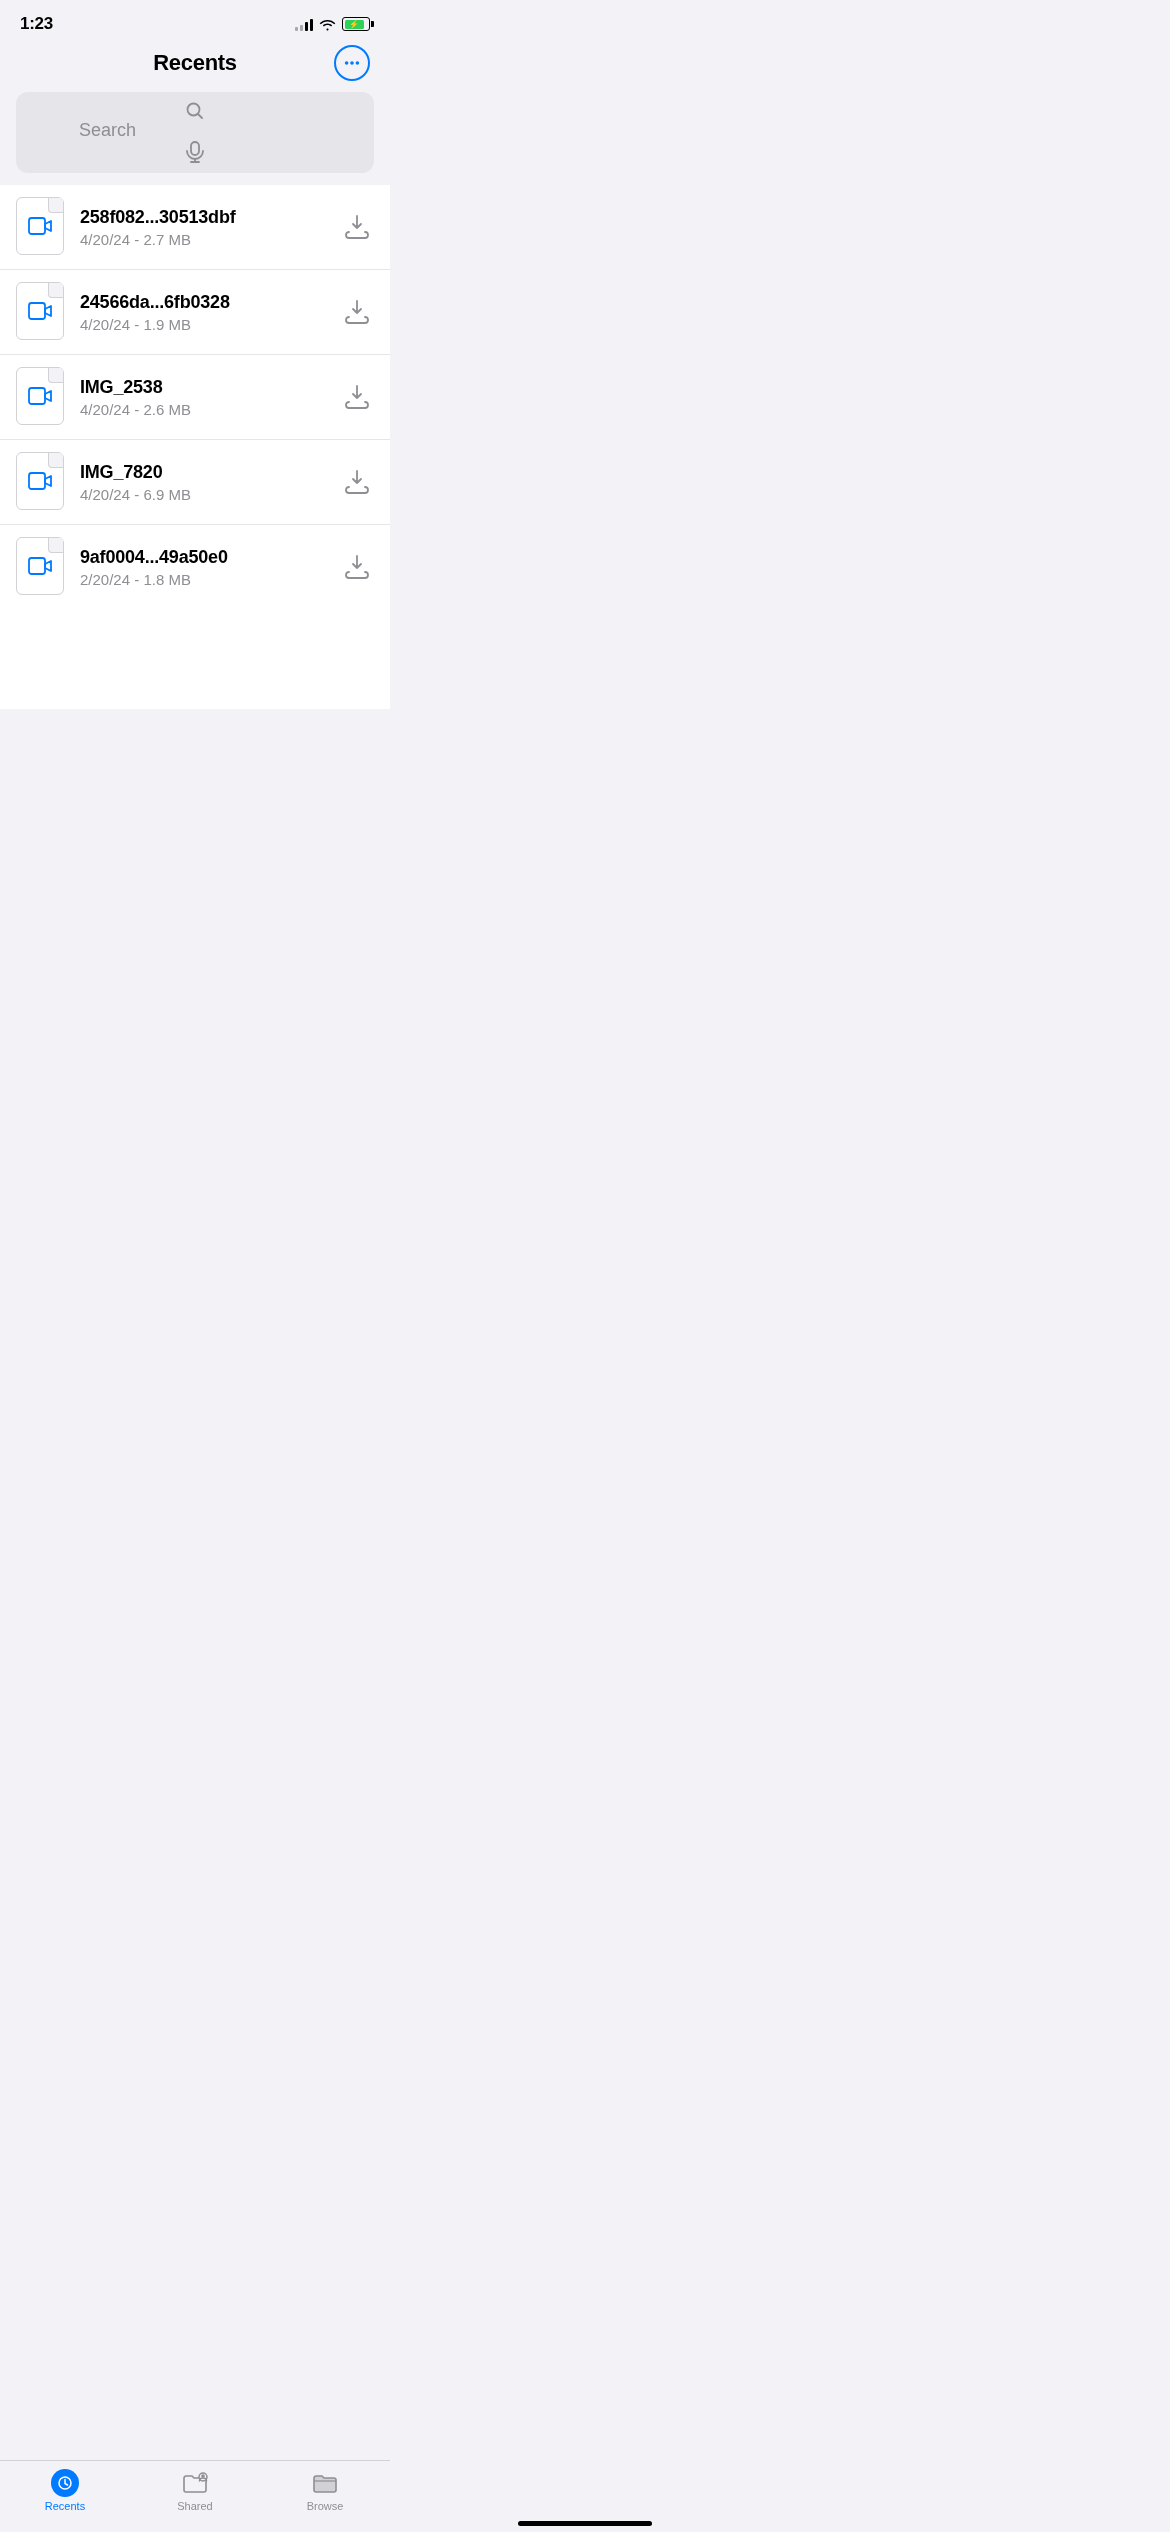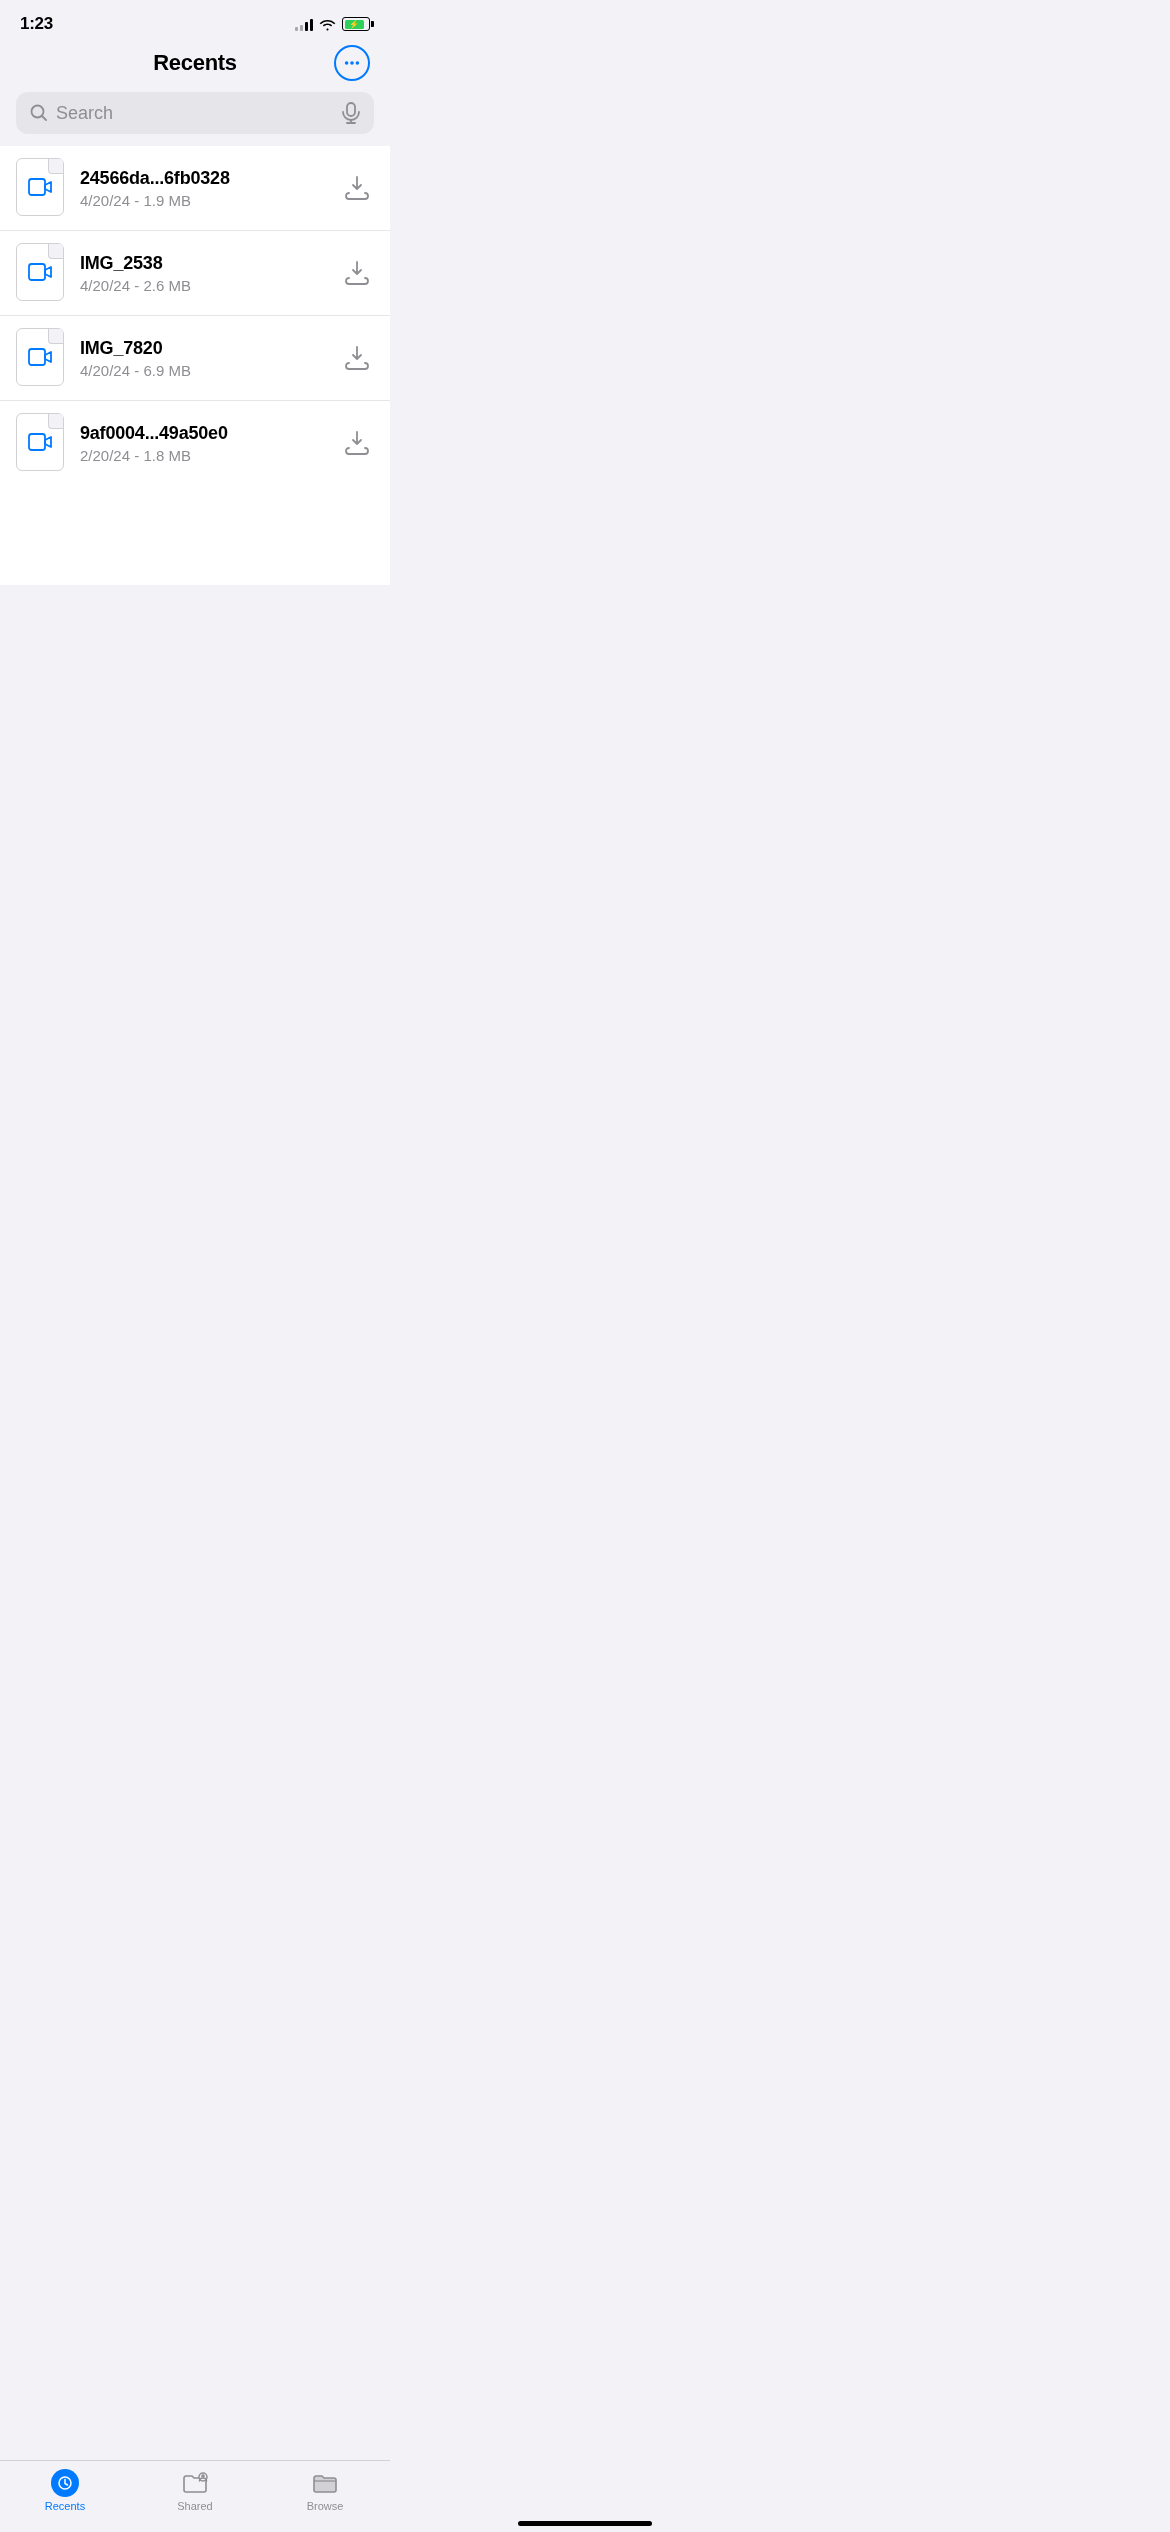--- a/index.html
+++ b/index.html
@@ -136,21 +136,21 @@
       padding: 4px 16px 12px 16px;
       background: #f2f2f7;
     }
 
     .search-bar {
       display: flex;
       align-items: center;
       background: #e5e5ea;
       border-radius: 12px;
       padding: 10px 14px;
-      gap: 8px;
+      flex-direction: column;
     }
 
     .search-icon-svg {
       color: #8e8e93;
       flex-shrink: 0;
     }
 
     .search-input {
       flex: 1;
       border: none;
@@ -378,20 +378,40 @@
       <rect x="5" y="1" width="8" height="13" rx="4" stroke="#8e8e93" stroke-width="1.8"></rect>
       <path d="M1 10C1 14.4183 4.58172 18 9 18C13.4183 18 17 14.4183 17 10" stroke="#8e8e93" stroke-width="1.8" stroke-linecap="round"></path>
       <line x1="9" y1="18" x2="9" y2="21" stroke="#8e8e93" stroke-width="1.8" stroke-linecap="round"></line>
       <line x1="5" y1="21" x2="13" y2="21" stroke="#8e8e93" stroke-width="1.8" stroke-linecap="round"></line>
     </svg>
   </div>
 </div>
 
 <div class="file-list scrollable-list">
 
+<div class="file-item">
+      <div class="file-icon-wrapper">
+        <div class="file-page">
+          <svg class="file-video-icon" width="24" height="20" viewBox="0 0 24 20" fill="none">
+            <rect x="1" y="2" width="16" height="16" rx="2.5" stroke="#007aff" stroke-width="1.8" fill="none"></rect>
+            <path d="M17 8L23 5V15L17 12V8Z" stroke="#007aff" stroke-width="1.8" stroke-linejoin="round" fill="none"></path>
+          </svg>
+        </div>
+      </div>
+      <div class="file-info">
+        <div class="file-name">258f082...30513dbf</div>
+        <div class="file-meta">4/20/24 - 2.7 MB</div>
+      </div>
+      <div class="download-btn">
+        <svg width="26" height="26" viewBox="0 0 26 26" fill="none">
+          <path d="M13 2C13 2 13 14 13 14M13 14L9 10M13 14L17 10" stroke="#8e8e93" stroke-width="1.8" stroke-linecap="round" stroke-linejoin="round"></path>
+          <path d="M5 18C4 18 2 18.5 2 21C2 23 3.5 24 5 24H21C22.5 24 24 23 24 21C24 18.5 22 18 21 18" stroke="#8e8e93" stroke-width="1.8" stroke-linecap="round"></path>
+        </svg>
+      </div>
+    </div>
     <div class="file-item">
       <div class="file-icon-wrapper">
         <div class="file-page">
           <svg class="file-video-icon" width="24" height="20" viewBox="0 0 24 20" fill="none">
             <rect x="1" y="2" width="16" height="16" rx="2.5" stroke="#007aff" stroke-width="1.8" fill="none"></rect>
             <path d="M17 8L23 5V15L17 12V8Z" stroke="#007aff" stroke-width="1.8" stroke-linejoin="round" fill="none"></path>
           </svg>
         </div>
       </div>
       <div class="file-info">

